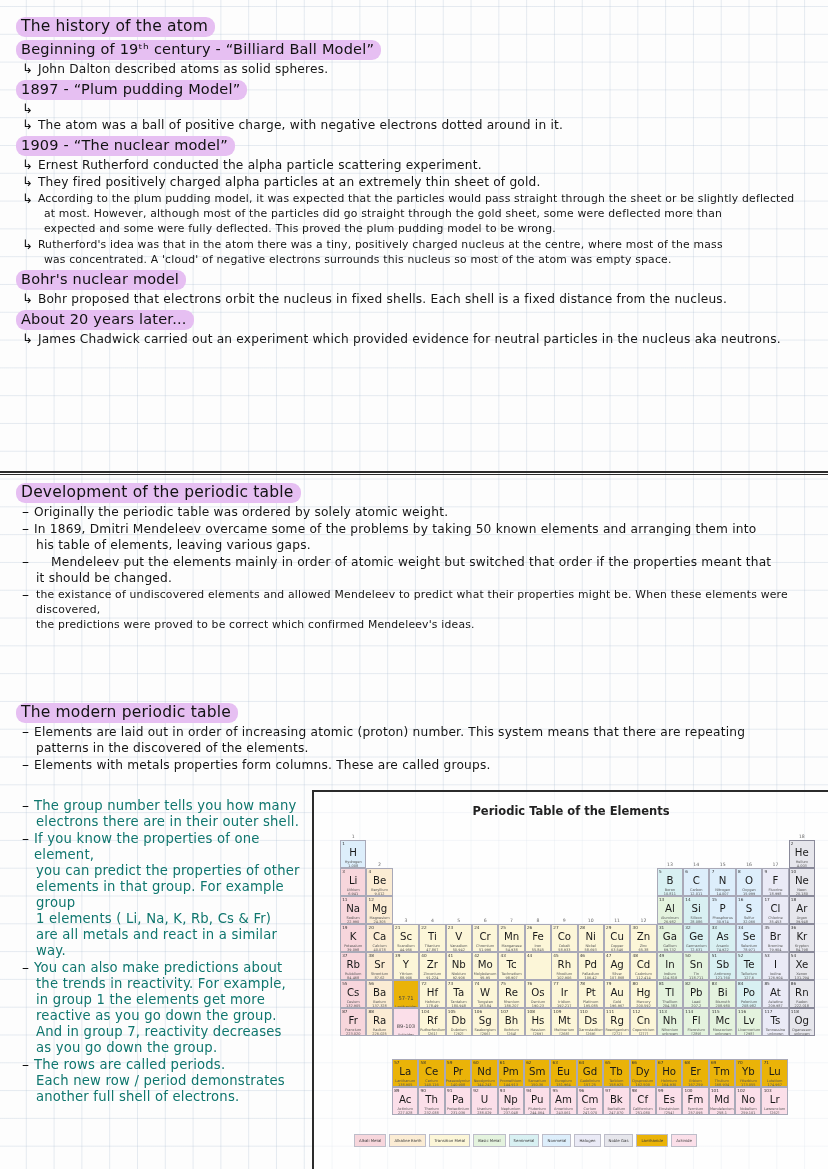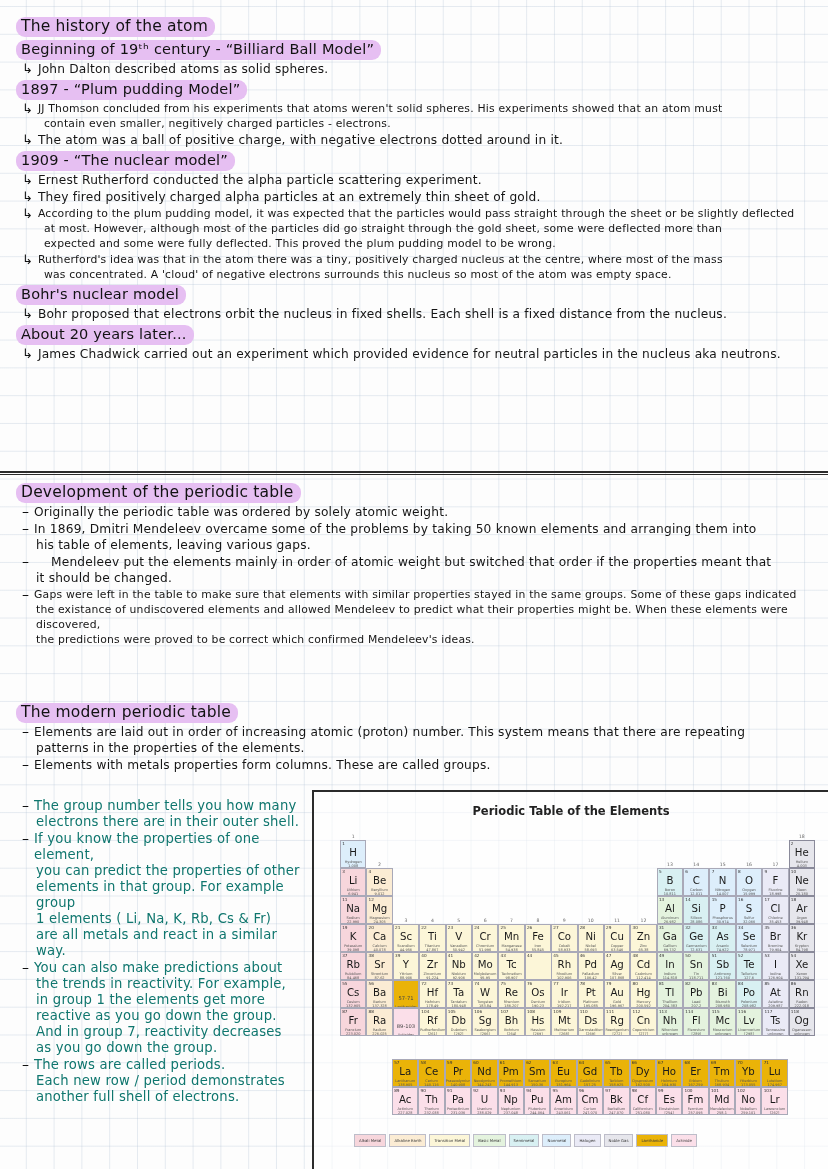--- a/index.html
+++ b/index.html
@@ -178,24 +178,20 @@
       <div style="margin: 2px 0px 1px;"><span class="heading hw">Beginning of 19ᵗʰ century - “Billiard Ball Model”</span></div>
       <div class="arrowline" style="margin: 1px 0px 1px 6px;">
         <span class="arrow">↳</span>
         <div>
           <div class="hw body-txt" style="margin-left: 0px;">John Dalton described atoms as solid spheres.</div>
         </div>
       </div>
       <div style="margin: 2px 0px 1px;"><span class="heading hw">1897 - “Plum pudding Model”</span></div>
       <div class="arrowline" style="margin: 1px 0px 1px 6px;">
         <span class="arrow">↳</span>
-        <div>
-          <div class="hw body-sm" style="margin-left: 0px;">JJ Thomson concluded from his experiments that atoms weren't solid spheres. His experiments showed that an atom must</div>
-          <div class="hw body-sm" style="margin-left: 6px;">contain even smaller, negitively charged particles - electrons.</div>
-        </div>
       </div>
       <div class="arrowline" style="margin: 1px 0px 1px 6px;">
         <span class="arrow">↳</span>
         <div>
           <div class="hw body-txt" style="margin-left: 0px;">The atom was a ball of positive charge, with negative electrons dotted around in it.</div>
         </div>
       </div>
       <div style="margin: 2px 0px 1px;"><span class="heading hw">1909 - “The nuclear model”</span></div>
       <div class="arrowline" style="margin: 1px 0px 1px 6px;">
         <span class="arrow">↳</span>
@@ -261,34 +257,33 @@
       <div class="arrowline" style="margin: 1px 0px 1px 6px;">
         <span class="dash">–</span>
         <div>
           <div class="hw body-txt" style="margin-left: 17px;">Mendeleev put the elements mainly in order of atomic weight but switched that order if the properties meant that</div>
           <div class="hw body-txt" style="margin-left: 2px;">it should be changed.</div>
         </div>
       </div>
       <div class="arrowline" style="margin: 1px 0px 1px 6px;">
         <span class="dash">–</span>
         <div>
-          <div class="hw body-sm" style="margin-left: 0px;">Gaps were left in the table to make sure that elements with similar properties stayed in the same groups. Some of these gaps indicated</div>
           <div class="hw body-sm" style="margin-left: 2px;">the existance of undiscovered elements and allowed Mendeleev to predict what their properties might be. When these elements were discovered,</div>
           <div class="hw body-sm" style="margin-left: 2px;">the predictions were proved to be correct which confirmed Mendeleev's ideas.</div>
         </div>
       </div>
     </div>
 
   <div class="block" id="sec-modern" style="left:16px; top:700px; width:800px;">
       <div style="margin: 2px 0px 1px;"><span class="heading hw big">The modern periodic table</span></div>
       <div class="arrowline" style="margin: 1px 0px 1px 6px;">
         <span class="dash">–</span>
         <div>
           <div class="hw body-txt" style="margin-left: 0px;">Elements are laid out in order of increasing atomic (proton) number. This system means that there are repeating</div>
-          <div class="hw body-txt" style="margin-left: 2px;">patterns in the properties of the elements.</div>
+          <div class="hw body-txt" style="margin-left: 2px;">patterns in the discovered of the elements.</div>
         </div>
       </div>
       <div class="arrowline" style="margin: 1px 0px 1px 6px;">
         <span class="dash">–</span>
         <div>
           <div class="hw body-txt" style="margin-left: 0px;">Elements with metals properties form columns. These are called groups.</div>
         </div>
       </div>
     </div>
 

